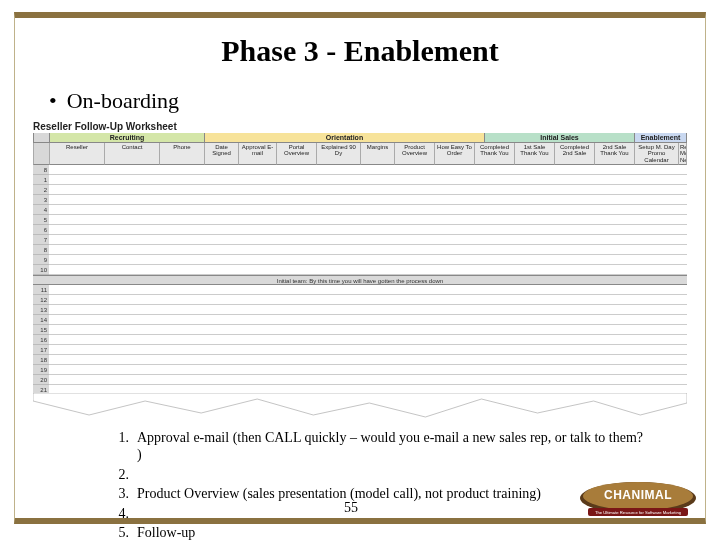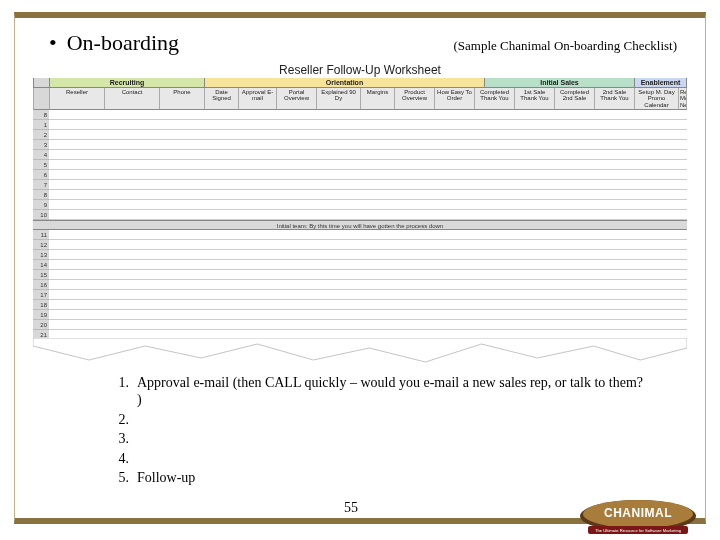--- a/index.html
+++ b/index.html
@@ -36,23 +36,23 @@
   .bullet-left .dot { margin: 0 10px 0 6px; }
   .bullet-right { font-size: 13px; }
 
   
   .sheet {
     margin: 2px -6px 0 -6px;
     position: relative;
     font-family: Arial, sans-serif;
   }
   .sheet-title {
-    text-align: center;
-    font-size: 12px;
-    font-weight: normal;
+    text-align: left;
+    font-size: 10px;
+    font-weight: bold;
     color: #222;
     padding: 1px 0;
   }
   .group-row {
     display: flex;
     font-size: 7px;
     font-weight: bold;
     color: #222;
     border-bottom: 1px solid #888;
   }
@@ -131,34 +131,34 @@
   }
   .steps .num { flex: 0 0 20px; text-align:right; margin-right:8px; }
   .page-num {
     position:absolute;
     left:0; right:18px; bottom:2px;
     text-align:center;
     font-size:14px;
   }
   .logo {
     position:absolute;
-    right: 22px; bottom: 4px;
+    right: 22px; bottom: 22px;
     width: 120px; height: 40px;
   }
 </style>
 </head>
 <body>
 
 <div class="frame">
+  <h1 class="title">Phase 3 - Enablement</h1>
 
   <div class="bullet-row">
     <div class="bullet-left">
       <span class="dot">•</span><span>On-boarding</span>
     </div>
-    <div class="bullet-right">(Sample Chanimal On-boarding Checklist)</div>
   </div>
 
   <div class="sheet">
     <div class="sheet-title">Reseller Follow-Up Worksheet</div>
     <div class="group-row">
       <div class="group-cell rownum-col"></div>
       <div class="group-cell grp-a">Recruiting</div>
       <div class="group-cell grp-b">Orientation</div>
       <div class="group-cell grp-c">Initial Sales</div>
       <div class="group-cell grp-d">Enablement</div>
@@ -250,20 +250,21 @@
   <ol class="steps">
     <li class="item">
         <span class="num">1.</span>
         <span>Approval e-mail (then CALL quickly – would you e-mail a new sales rep, or talk to them? )</span>
       </li>
     <li class="item">
         <span class="num">2.</span>
       </li>
     <li class="item">
         <span class="num">3.</span>
+        <span>Product Overview (sales presentation (model call), not product training)</span>
       </li>
     <li class="item">
         <span class="num">4.</span>
       </li>
     <li class="item">
         <span class="num">5.</span>
         <span>Follow-up</span>
       </li>
   </ol>
 

